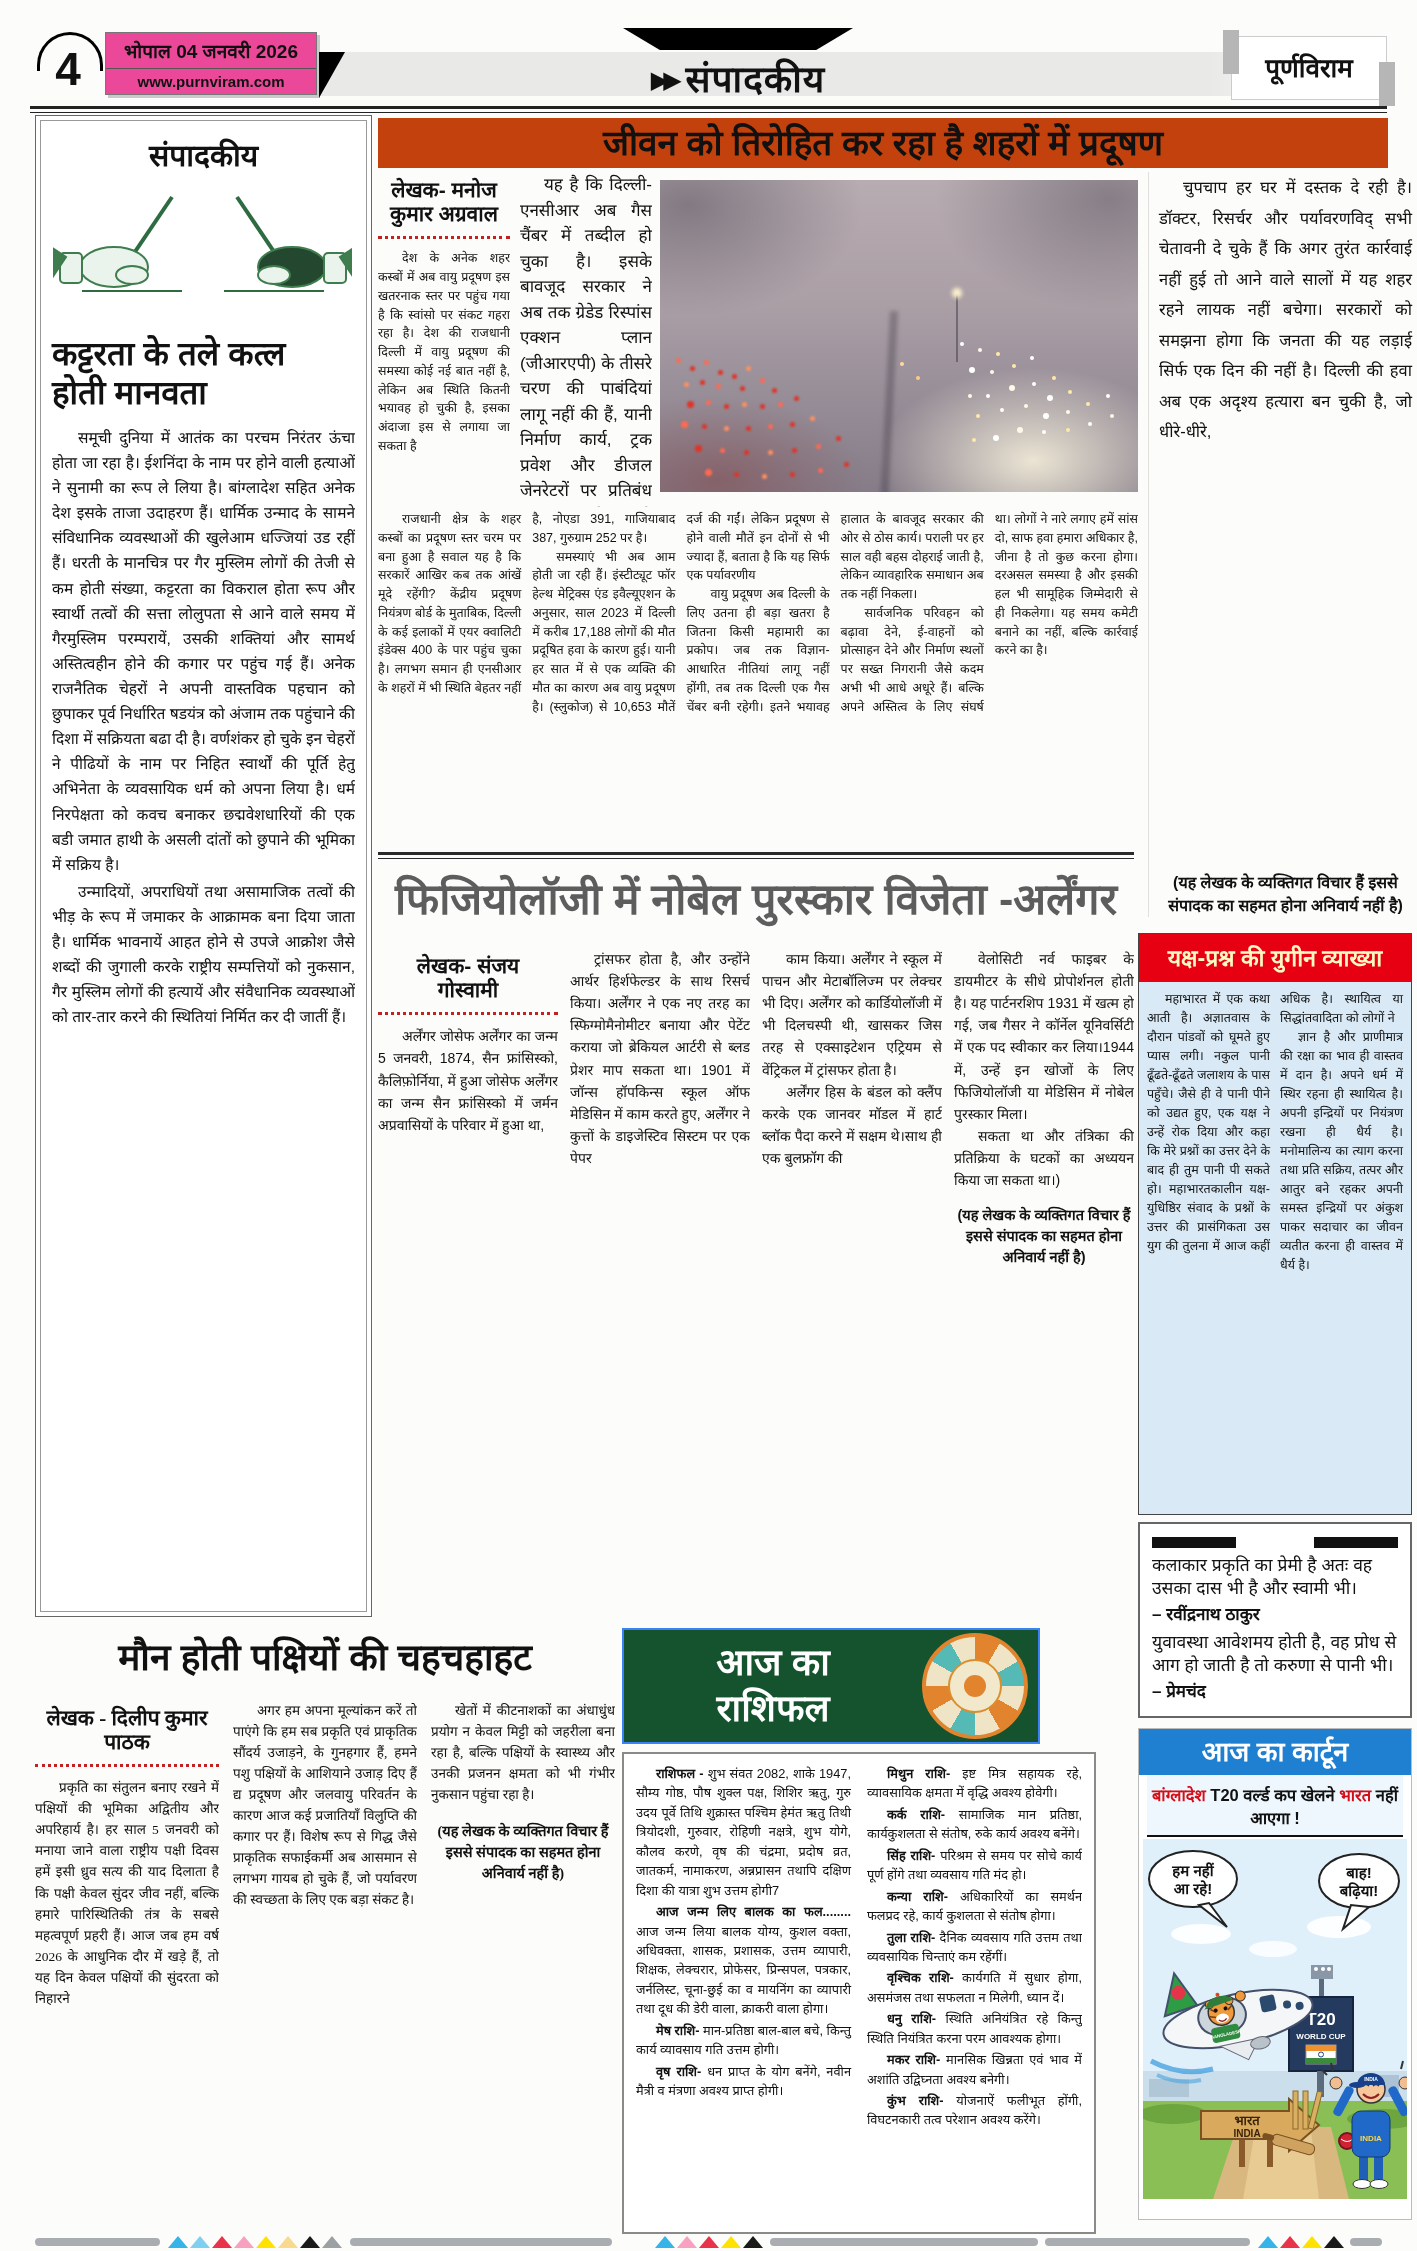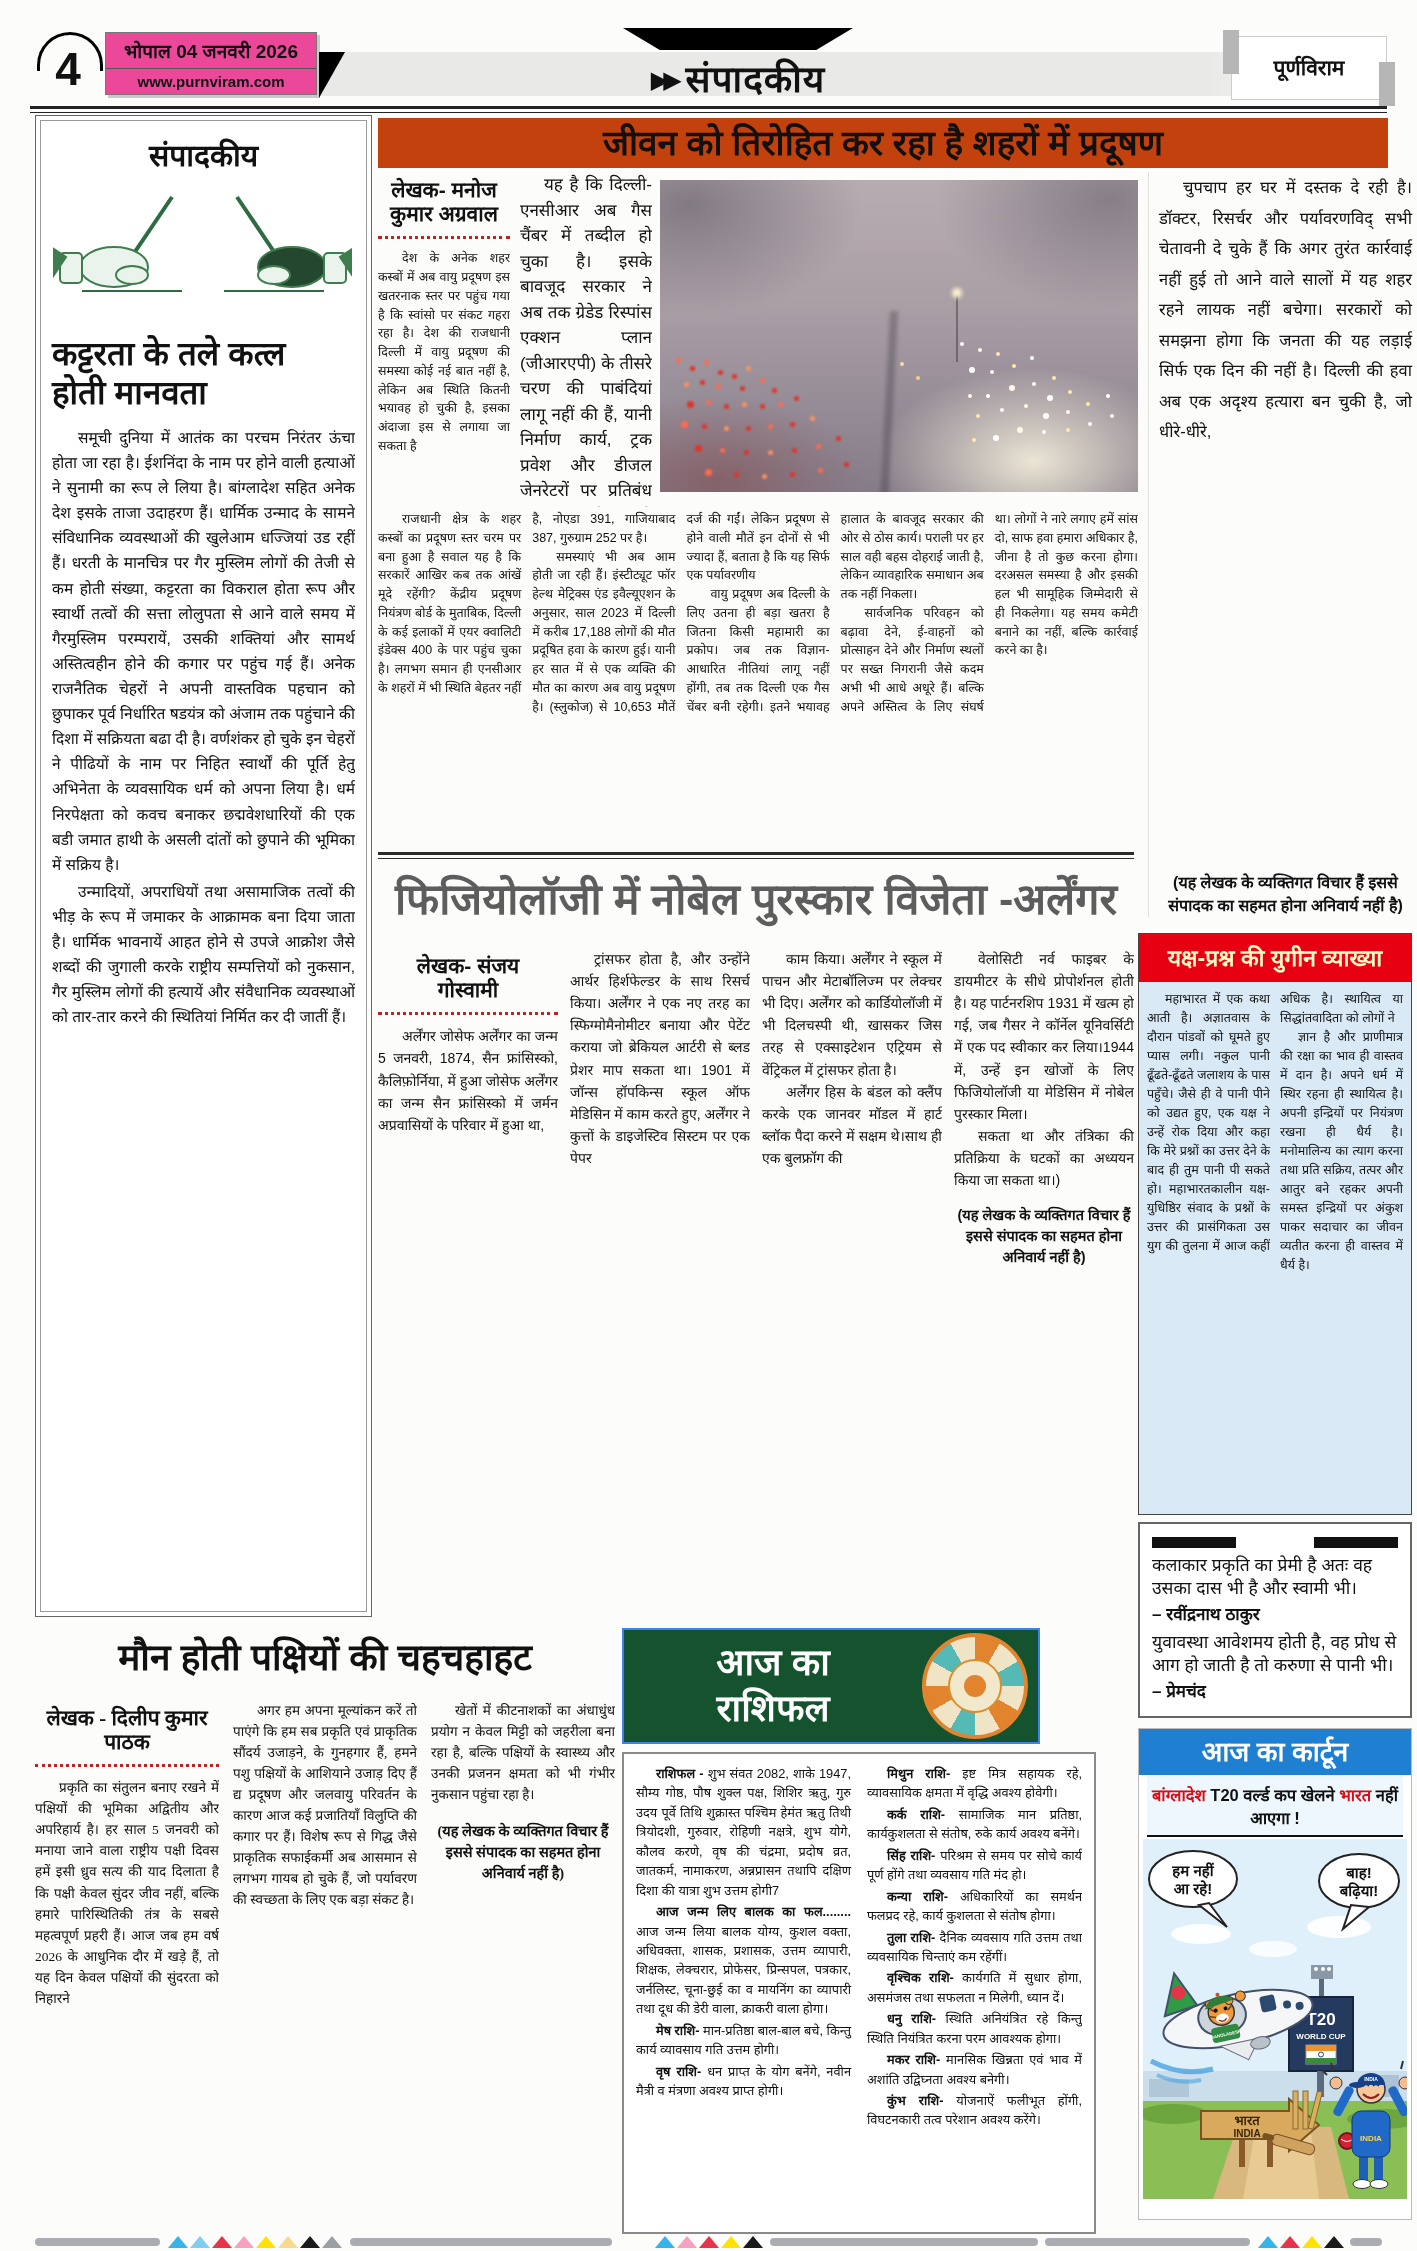--- a/index.html
+++ b/index.html
@@ -13,21 +13,21 @@
   .pagenum { position:absolute; left:0; top:6px; width:66px; height:66px; font-size:46px; font-weight:700; text-align:center; line-height:70px; }
   .pagenum::before { content:""; position:absolute; left:2px; top:-2px; width:60px; height:36px; border:3px solid #000; border-bottom:none; border-radius:34px 34px 0 0; }
   .dateinfo { position:absolute; left:70px; top:4px; width:212px; border:1px solid #777; background:#ec4899; box-shadow:3px 3px 0 #c9c9c9; }
   .dateinfo .d1 { font-size:19px; font-weight:700; text-align:center; padding:5px 4px 4px; border-bottom:1px solid #555; }
   .dateinfo .d2 { font-size:15px; font-weight:700; text-align:center; padding:4px; }
   .hdr-wedge { position:absolute; left:284px; top:24px; width:0; height:0; border-top:46px solid #000; border-right:26px solid transparent; }
   .sec-emblem { position:absolute; left:608px; top:28px; width:260px; text-align:center; }
   .sec-roof { width:230px; height:22px; margin:0 auto 2px; background:#000; clip-path:polygon(0 0,100% 0,84% 100%,16% 100%); }
   .sec-row { font-size:37px; font-weight:700; letter-spacing:1px; white-space:nowrap; }
   .sec-chev { font-size:24px; letter-spacing:-6px; margin-right:10px; vertical-align:4px; }
-  .masthead { position:absolute; right:30px; top:36px; width:156px; height:64px; background:#fff; border:1px solid #ccc; text-align:center; line-height:62px; font-size:21px; font-weight:700; }
+  .masthead { position:absolute; right:30px; top:36px; width:156px; height:64px; background:#fff; border:1px solid #ccc; text-align:center; line-height:62px; font-size:26px; font-weight:700; }
   .masthead::before { content:""; position:absolute; left:-9px; top:-7px; width:16px; height:44px; background:#b6b6b6; }
   .masthead::after { content:""; position:absolute; right:-9px; bottom:-7px; width:16px; height:44px; background:#b6b6b6; }
   .hdr-rule { position:absolute; left:30px; right:30px; top:106px; height:7px; border-top:3px solid #222; border-bottom:1px solid #222; }
 
   
   .jt { text-align:justify; }
   .bodytxt p { text-indent:24px; }
   .byline { text-align:center; font-weight:700; font-size:22px; line-height:1.15; padding:6px 0 10px; border-bottom:3px dotted #c42020; margin-bottom:10px; }
   .disclaimer { font-weight:700; text-align:center; font-size:14.5px; line-height:1.45; }
 

